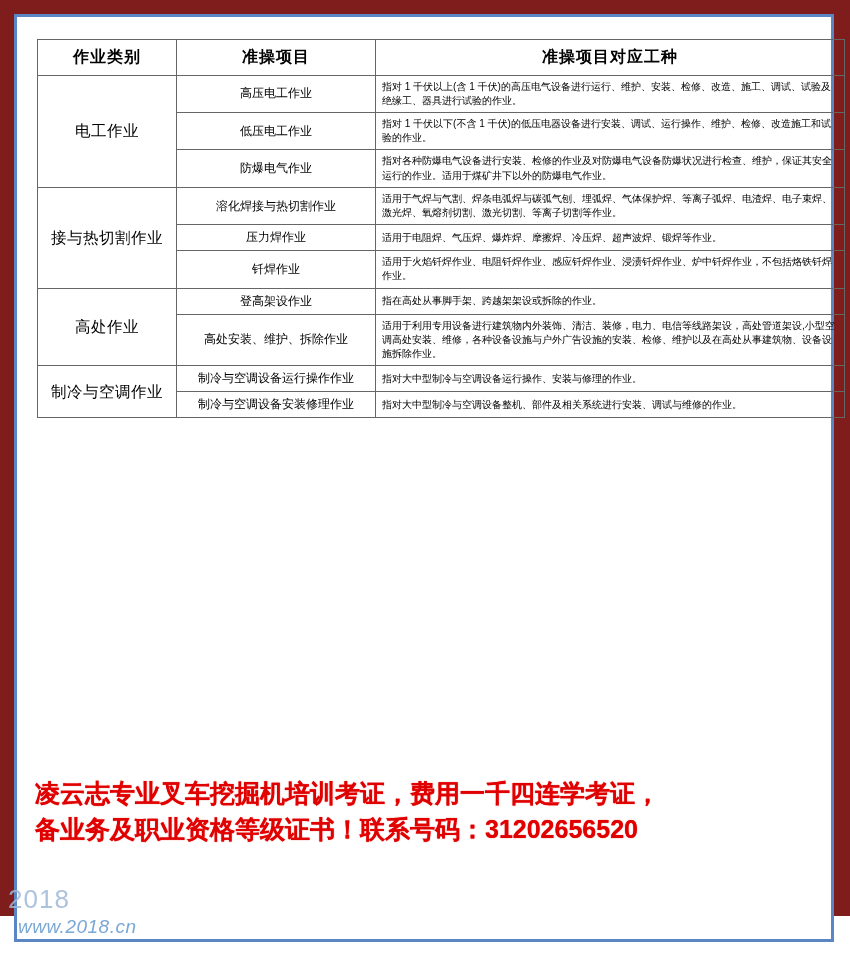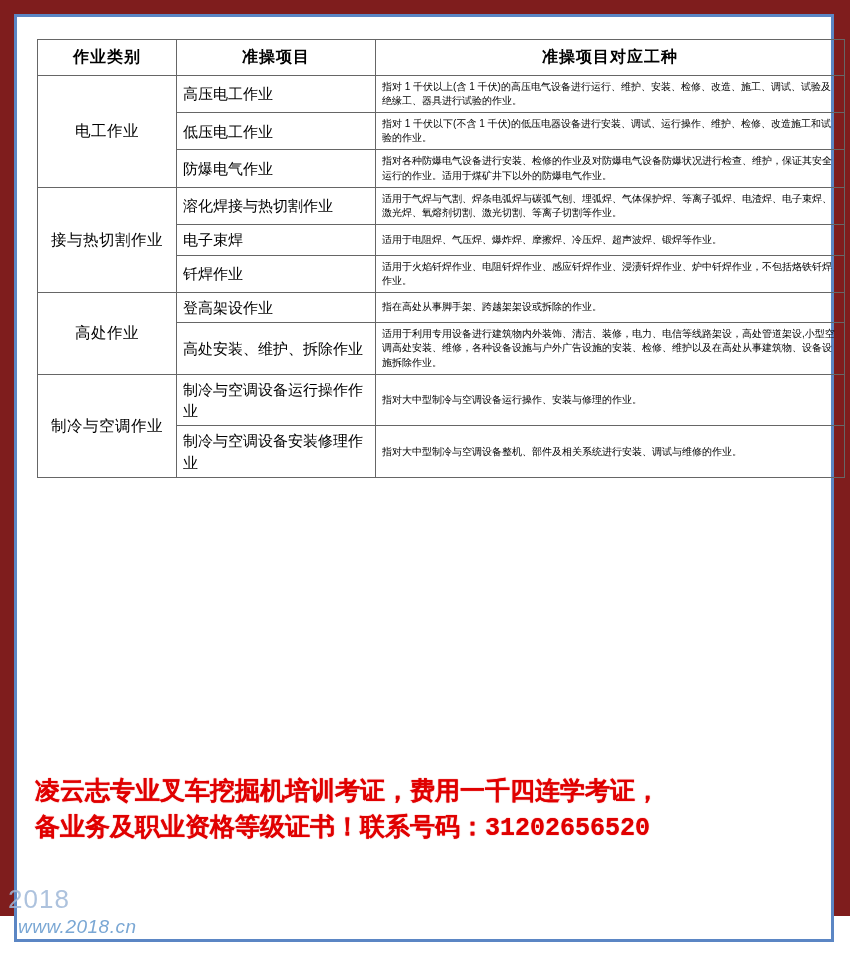--- a/index.html
+++ b/index.html
@@ -62,23 +62,23 @@
   }
   .col-a { width: 130px; }
   .col-b { width: 190px; }
   .col-c { width: 460px; }
   .cat-cell {
     text-align: center;
     font-size: 15.5px;
     letter-spacing: 0.5px;
   }
   .item-cell {
-    text-align: left;
+    text-align: center;
     padding-left: 12px;
-    font-size: 15px;
+    font-size: 12px;
   }
   .desc-cell {
     text-align: left;
     font-size: 10px;
     padding-left: 8px;
     padding-right: 6px;
   }
   .ad-block {
     position: absolute;
     left: 18px;
@@ -87,21 +87,20 @@
     text-align: left;
     color: #e00000;
     font-weight: bold;
     font-size: 25px;
     line-height: 1.45;
     letter-spacing: 0px;
     text-shadow: 0 0 1px #e00000;
   }
   .ad-line {
     white-space: nowrap;
-    font-family: Liberation Mono, monospace;
   }
   .wm-1 {
     position: absolute;
     left: 8px;
     top: 884px;
     color: #9fb8d8;
     font-size: 26px;
     letter-spacing: 1px;
     opacity: 0.85;
   }
@@ -144,21 +143,21 @@
             <td class="item-cell">防爆电气作业</td>
             <td class="desc-cell">指对各种防爆电气设备进行安装、检修的作业及对防爆电气设备防爆状况进行检查、维护，保证其安全运行的作业。适用于煤矿井下以外的防爆电气作业。</td>
           </tr>
 
           <tr>
             <td class="cat-cell" rowspan="3">接与热切割作业</td>
             <td class="item-cell">溶化焊接与热切割作业</td>
             <td class="desc-cell">适用于气焊与气割、焊条电弧焊与碳弧气刨、埋弧焊、气体保护焊、等离子弧焊、电渣焊、电子束焊、激光焊、氧熔剂切割、激光切割、等离子切割等作业。</td>
           </tr>
           <tr>
-            <td class="item-cell">电子束焊</td>
+            <td class="item-cell">压力焊作业</td>
             <td class="desc-cell">适用于电阻焊、气压焊、爆炸焊、摩擦焊、冷压焊、超声波焊、锻焊等作业。</td>
           </tr>
           <tr>
             <td class="item-cell">钎焊作业</td>
             <td class="desc-cell">适用于火焰钎焊作业、电阻钎焊作业、感应钎焊作业、浸渍钎焊作业、炉中钎焊作业，不包括烙铁钎焊作业。</td>
           </tr>
 
           <tr>
             <td class="cat-cell" rowspan="2">高处作业</td>
             <td class="item-cell">登高架设作业</td>

